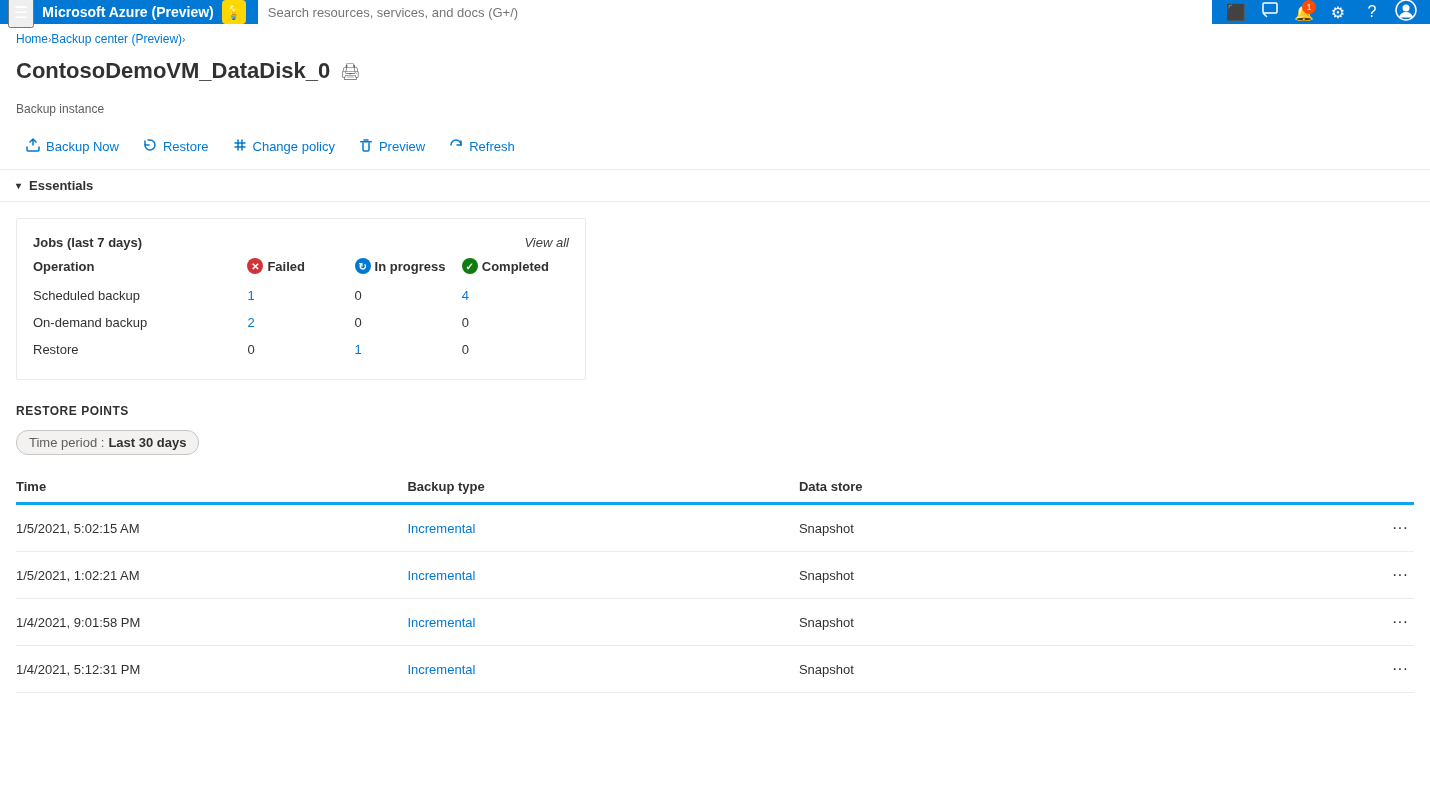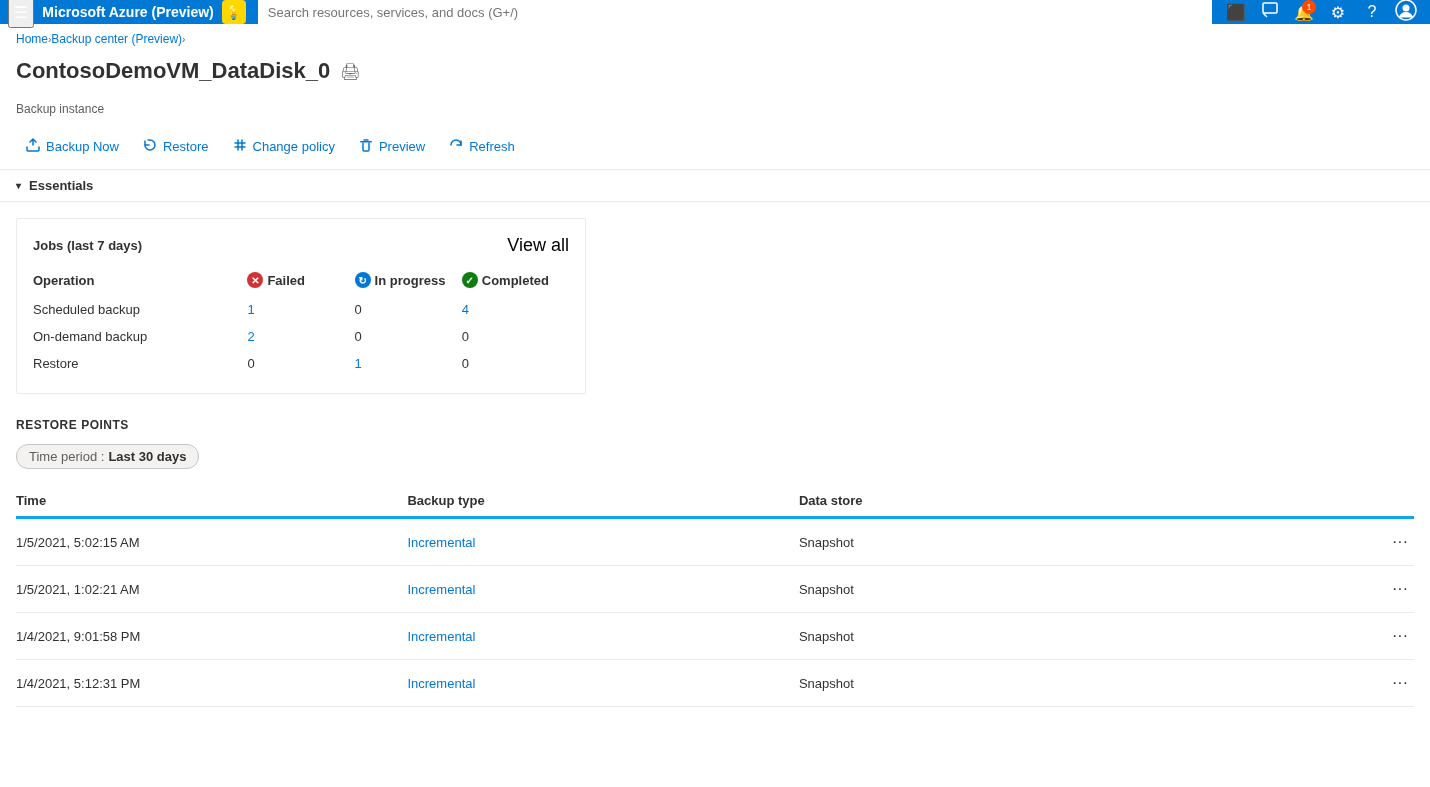--- a/index.html
+++ b/index.html
@@ -172,32 +172,33 @@
       border: 1px solid #edebe9;
       border-radius: 2px;
       max-width: 570px;
       padding: 16px;
       margin-bottom: 24px;
     }
     .jobs-card-header {
       display: flex;
       justify-content: space-between;
       align-items: center;
-      margin-bottom: 12px;
+      margin-bottom: 4px;
       gap: 20px;
     }
     .jobs-title {
       font-size: 13px;
       font-weight: 600;
     }
     .jobs-view-all {
-      color: #000000;
+      color: #404040;
       text-decoration: none;
-      font-size: 18px;
-      cursor: pointer;
+      font-size: 13px;
+      cursor: pointer;
+      font-style: italic;
     }
 
     
     .jobs-table {
       width: 100%;
       border-collapse: collapse;
     }
     .jobs-table th {
       text-align: left;
       font-weight: 600;

